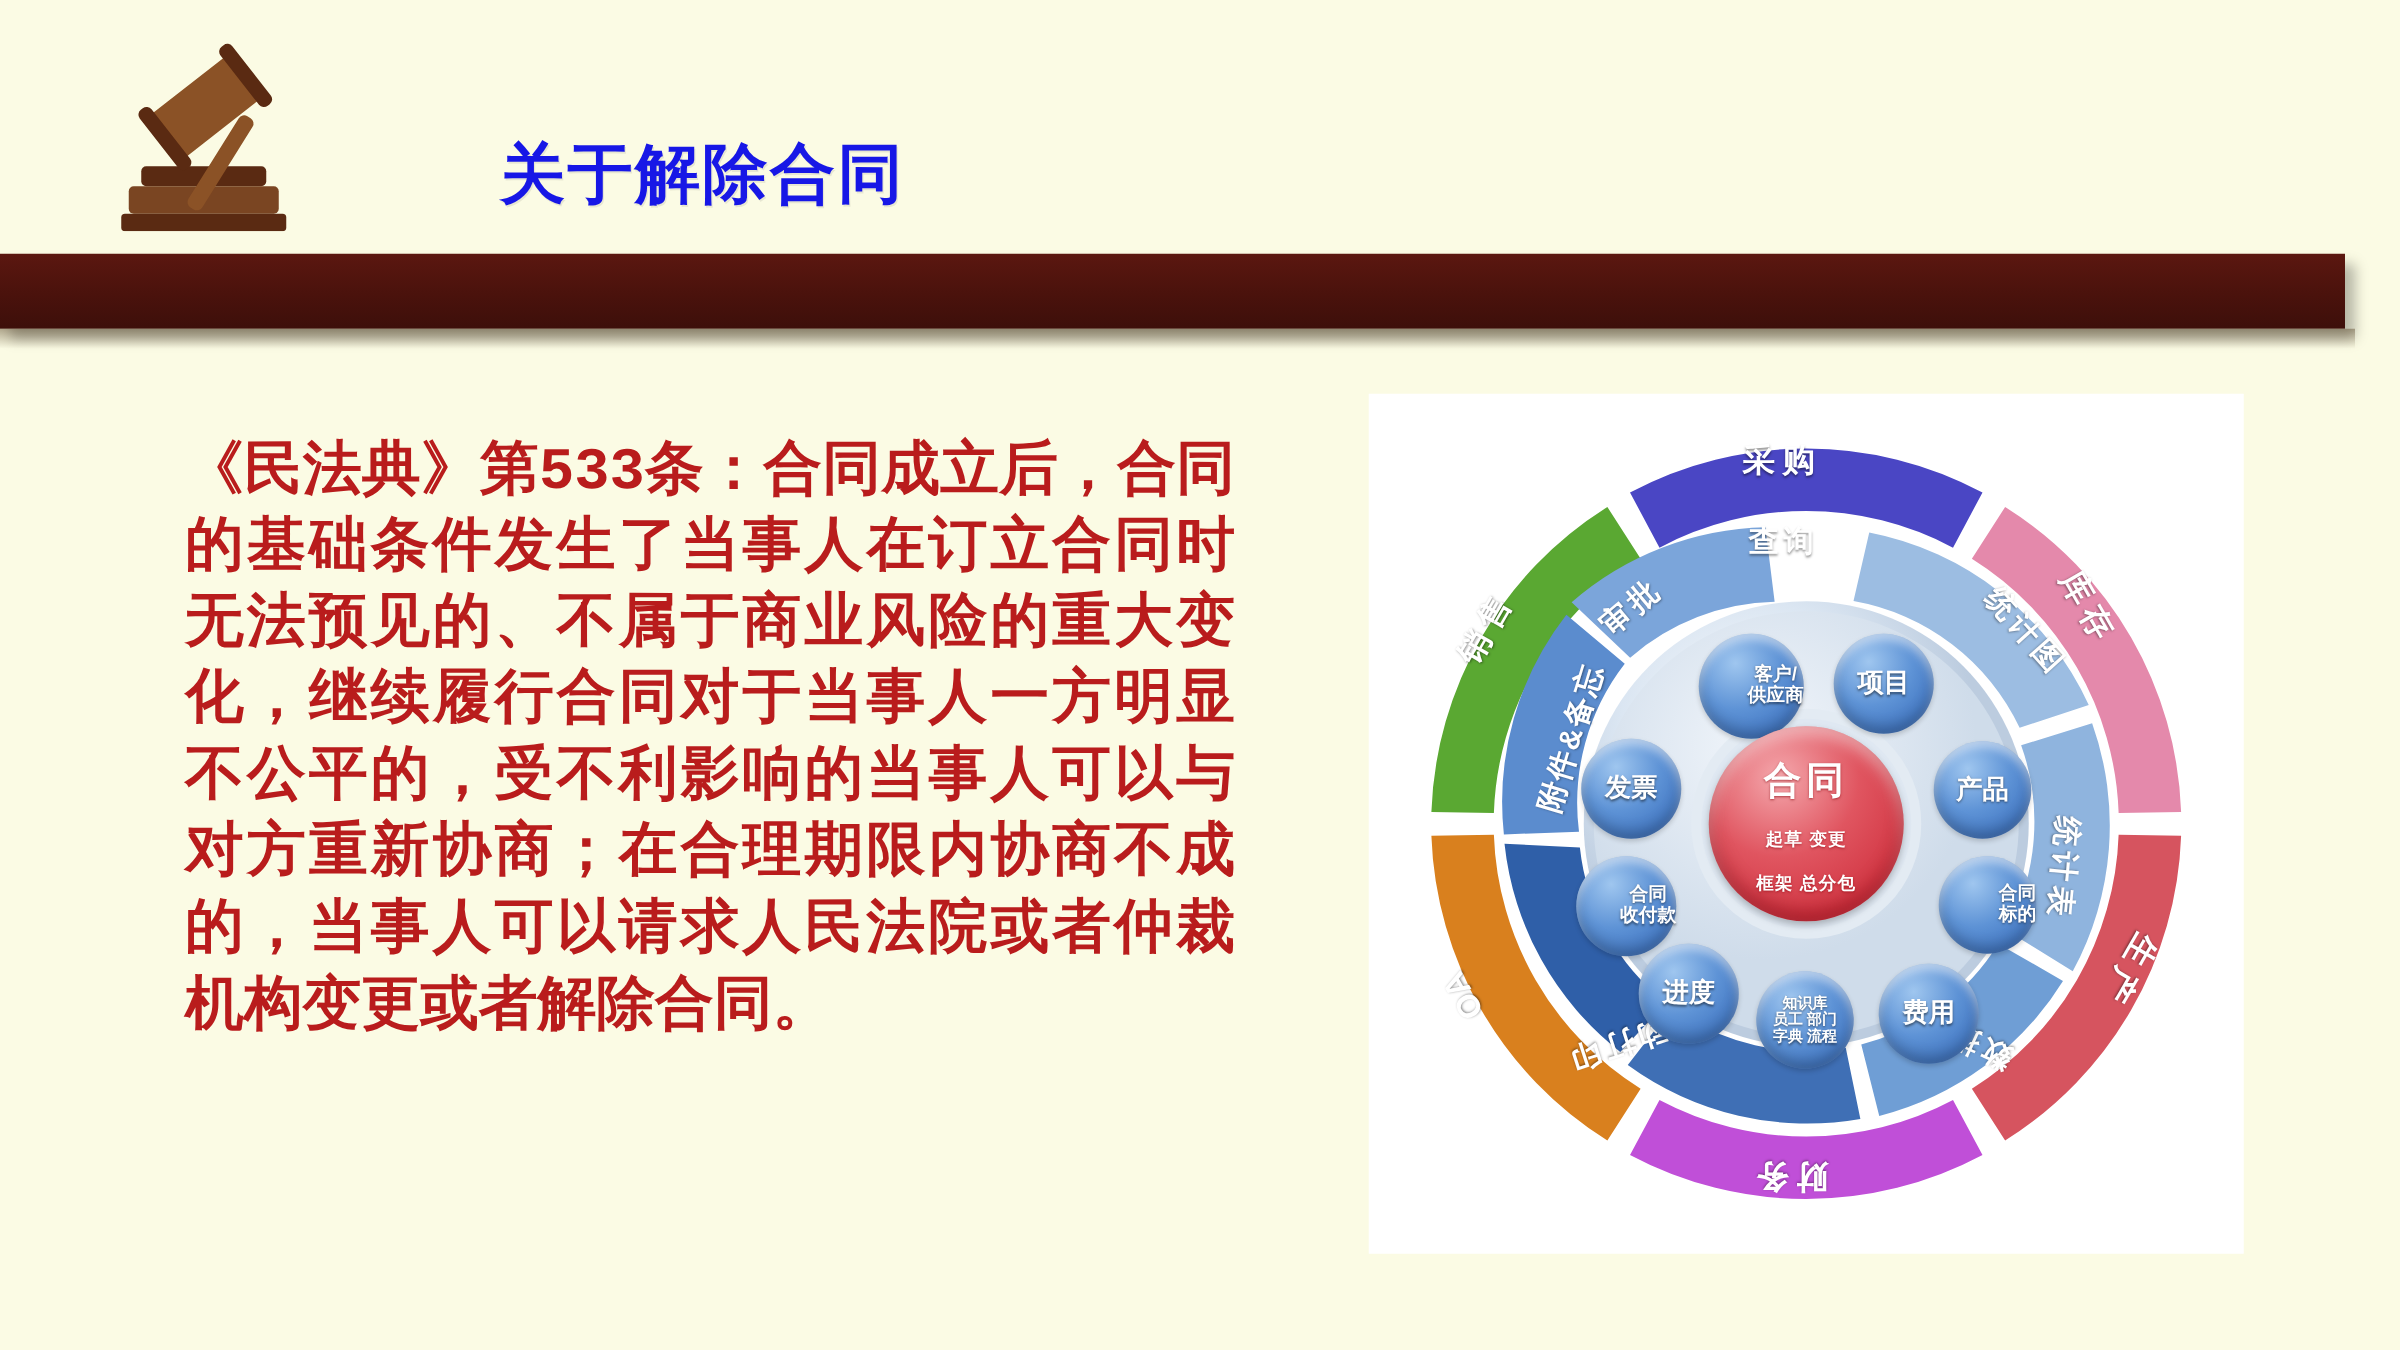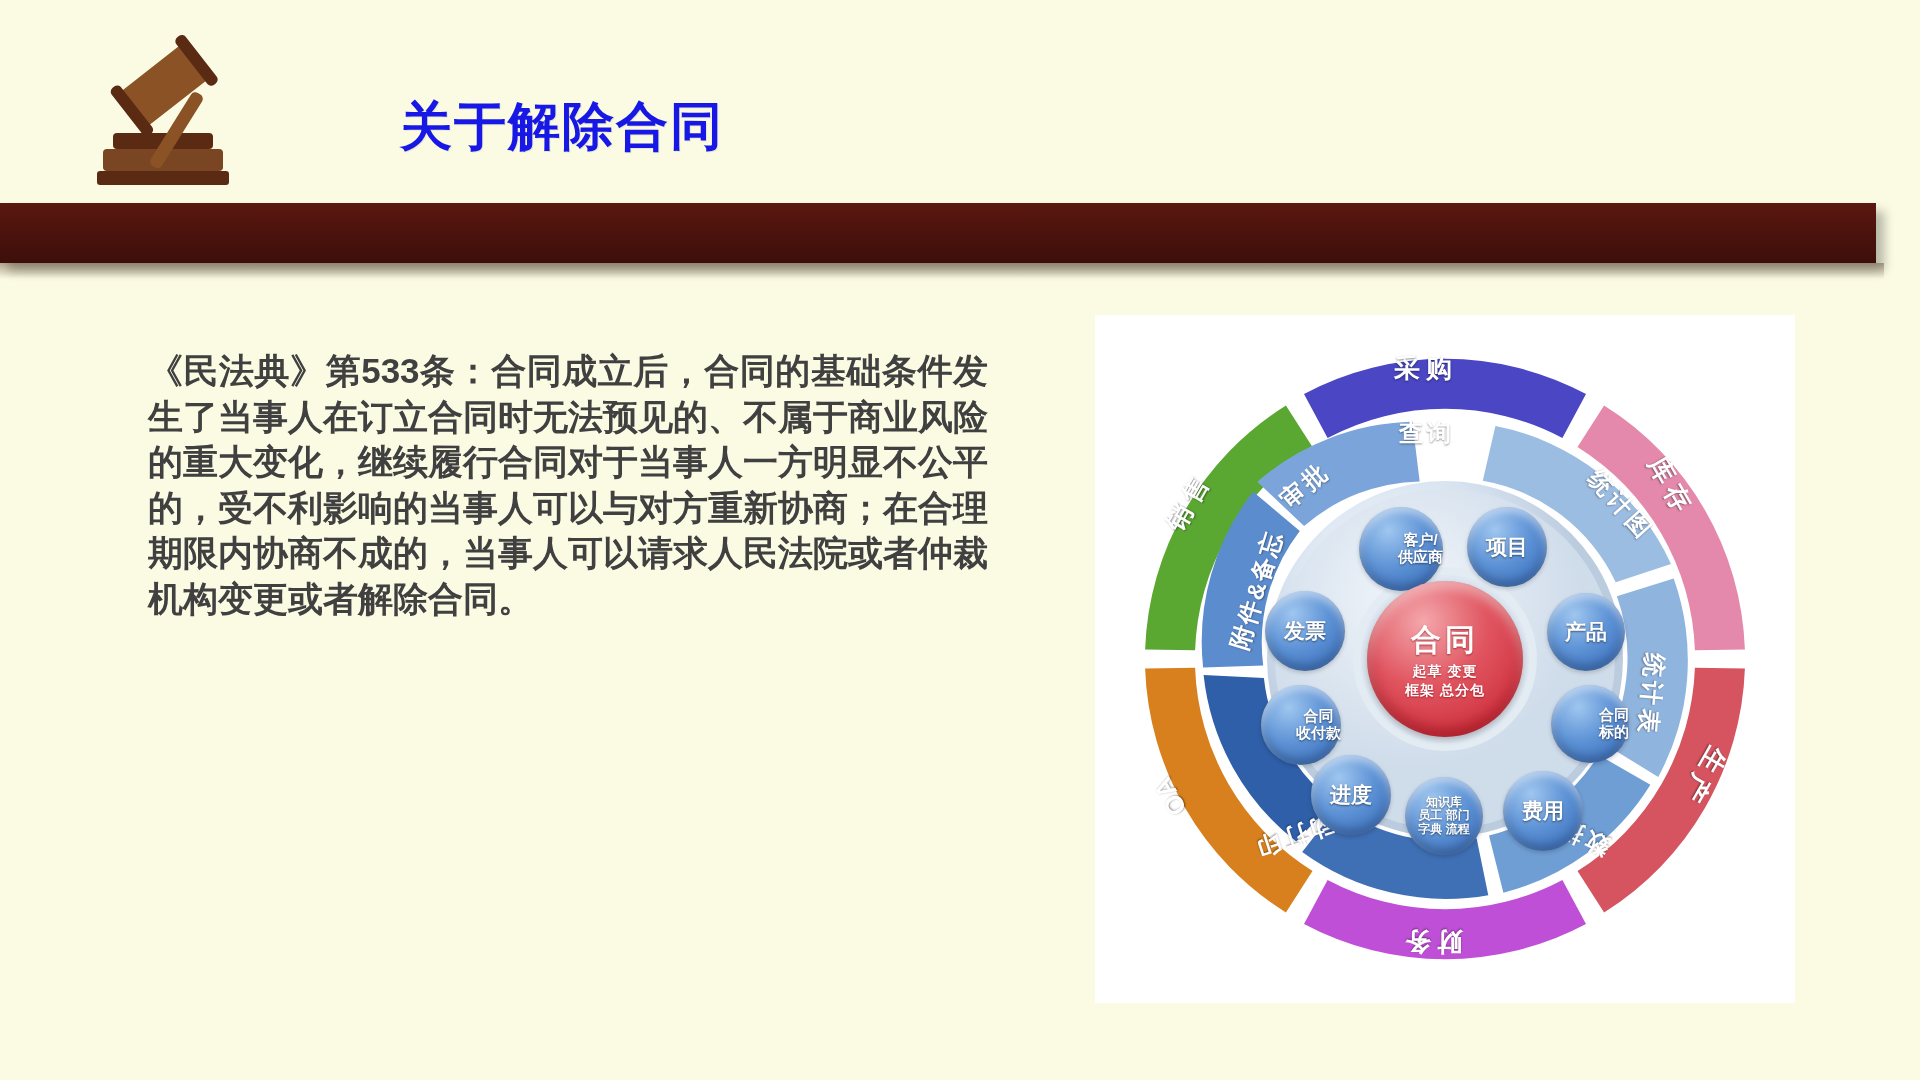--- a/index.html
+++ b/index.html
@@ -9,45 +9,45 @@
     font-family:"Liberation Sans","DejaVu Sans",sans-serif;
     overflow:hidden;position:relative;
   }
 
   
   .gavel{position:absolute;left:75px;top:25px;width:180px;height:160px;}
   .gavel svg{display:block;}
 
   
   .slide-title{
-    position:absolute;left:400px;top:92px;
+    position:absolute;left:400px;top:105px;
     font-size:52px;font-weight:bold;color:#1717E6;
     letter-spacing:2px;
     text-shadow:1px 1px 0 rgba(0,0,0,.08);
     white-space:nowrap;
   }
 
   
   .rule-bar{
     position:absolute;left:0;top:203px;width:1876px;height:60px;
     background:linear-gradient(180deg,#5b1710 0%,#4a120c 55%,#3d0f0a 100%);
     box-shadow:8px 8px 10px rgba(0,0,0,.28);
   }
   .rule-bar-shadow{
     position:absolute;left:0;top:263px;width:1884px;height:16px;
     background:linear-gradient(180deg,rgba(90,70,40,.45),rgba(251,251,228,0));
   }
 
   
   .body-text{
     position:absolute;left:148px;top:348px;width:840px;
-    font-size:35px;font-weight:bold;color:#404040;
+    font-size:47px;font-weight:bold;color:#b91c1c;
     line-height:1.30;letter-spacing:0px;
     text-align:justify;
-    font-family:Liberation Sans, sans-serif;
+    font-family:Liberation Mono, monospace;
   }
 
   
   .diagram-card{
     position:absolute;left:1095px;top:315px;
     width:700px;height:688px;background:#ffffff;
   }
   .wheel-wrap{position:absolute;left:50%;top:50%;transform:translate(-50%,-50%);
               width:672px;height:660px;}
   .wheel{position:absolute;left:0;top:0;width:672px;height:660px;}
@@ -86,21 +86,21 @@
     position:absolute;border-radius:50%;
     display:flex;flex-direction:column;align-items:center;justify-content:center;
     color:#fff;text-align:center;
     background:radial-gradient(circle at 36% 26%,#f4a7ac 0%,#e05560 42%,#c8202f 100%);
     box-shadow:inset 0 -8px 14px rgba(120,0,10,.45),
                inset 0 7px 12px rgba(255,255,255,.5),
                0 3px 6px rgba(0,0,0,.25);
     text-shadow:0 1px 2px rgba(130,0,10,.6);
   }
   .hub-main{font-size:30px;font-weight:bold;letter-spacing:4px;}
-  .hub-sub{font-size:14px;font-weight:bold;line-height:1.2;margin-top:2px;letter-spacing:1px;}
+  .hub-sub{font-size:14px;font-weight:bold;line-height:1.2;margin-top:18px;letter-spacing:1px;}
 </style>
 </head>
 <body>
 
 <div class="gavel">
   <svg width="180" height="160" viewBox="0 0 180 160" xmlns="http://www.w3.org/2000/svg">
     <g>
       <rect x="38" y="108" width="100" height="16" rx="4" fill="#5a2a12"></rect>
       <rect x="28" y="124" width="120" height="22" rx="4" fill="#7a4522"></rect>
       <rect x="22" y="146" width="132" height="14" rx="3" fill="#5a2a12"></rect>

